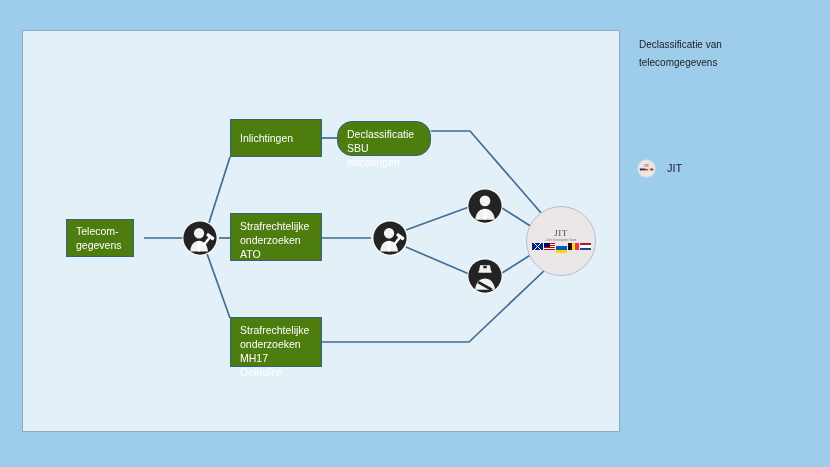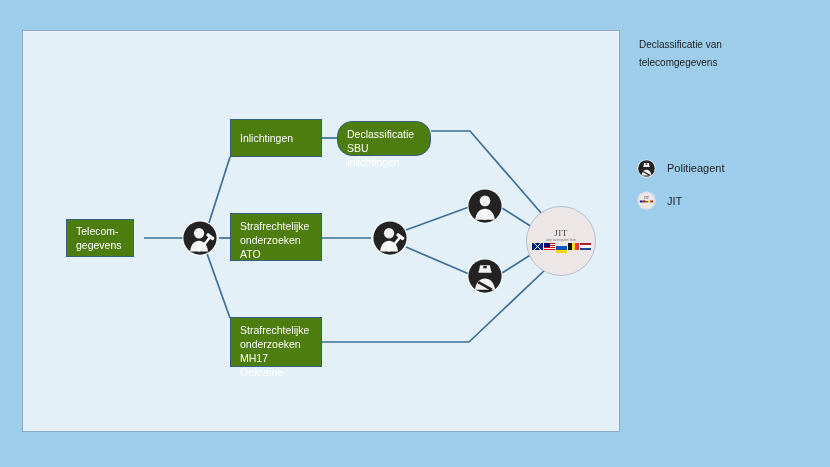--- a/index.html
+++ b/index.html
@@ -281,34 +281,20 @@
 
 <div id="right-column">
   <div id="page-title">Declassificatie van
 telecomgegevens</div>
 </div>
 
 <div id="legend">
 
 
 
-  <div class="legend-row">
-    <span class="legend-icon">
-      <svg viewBox="0 0 40 40" width="19" height="19">
-        <circle cx="20" cy="20" r="19" fill="#ffffff"></circle>
-        <circle cx="20" cy="20" r="17.5" fill="#232323"></circle>
-        <path d="M13.6 15.4 L14.8 8.6 L25.2 8.6 L26.4 15.4 Z" fill="#f2f2f2"></path>
-        <rect x="13.1" y="14.6" width="13.8" height="2.1" rx="0.7" fill="#f2f2f2"></rect>
-        <rect x="18.2" y="9.4" width="3.6" height="2.5" fill="#232323"></rect>
-        <path d="M9.4 34.6 C10.3 26.6 14.8 22.6 20 22.6 C25.2 22.6 29.7 26.6 30.6 34.6 Z" fill="#f2f2f2"></path>
-        <path d="M13.6 25.2 L27.8 33.2 L26.2 35.6 L12.2 27.6 Z" fill="#232323"></path>
-      </svg>
-    </span>
-    <span class="legend-label">Politieagent</span>
-  </div>
 
   <div class="legend-row">
     <span class="legend-icon">
       <svg viewBox="0 0 40 40" width="19" height="19">
         <circle cx="20" cy="20" r="19" fill="#ffffff"></circle>
         <circle cx="20" cy="20" r="18" fill="#ece7e6" stroke="#b5bed2" stroke-width="1"></circle>
         <text x="20" y="17" font-family="Liberation Serif, serif" font-size="8" fill="#45484e" text-anchor="middle">JIT</text>
         <g>
           <rect x="6" y="20" width="6" height="4" fill="#00247d"></rect>
           <rect x="12" y="20" width="6" height="4" fill="#cc0001"></rect>

